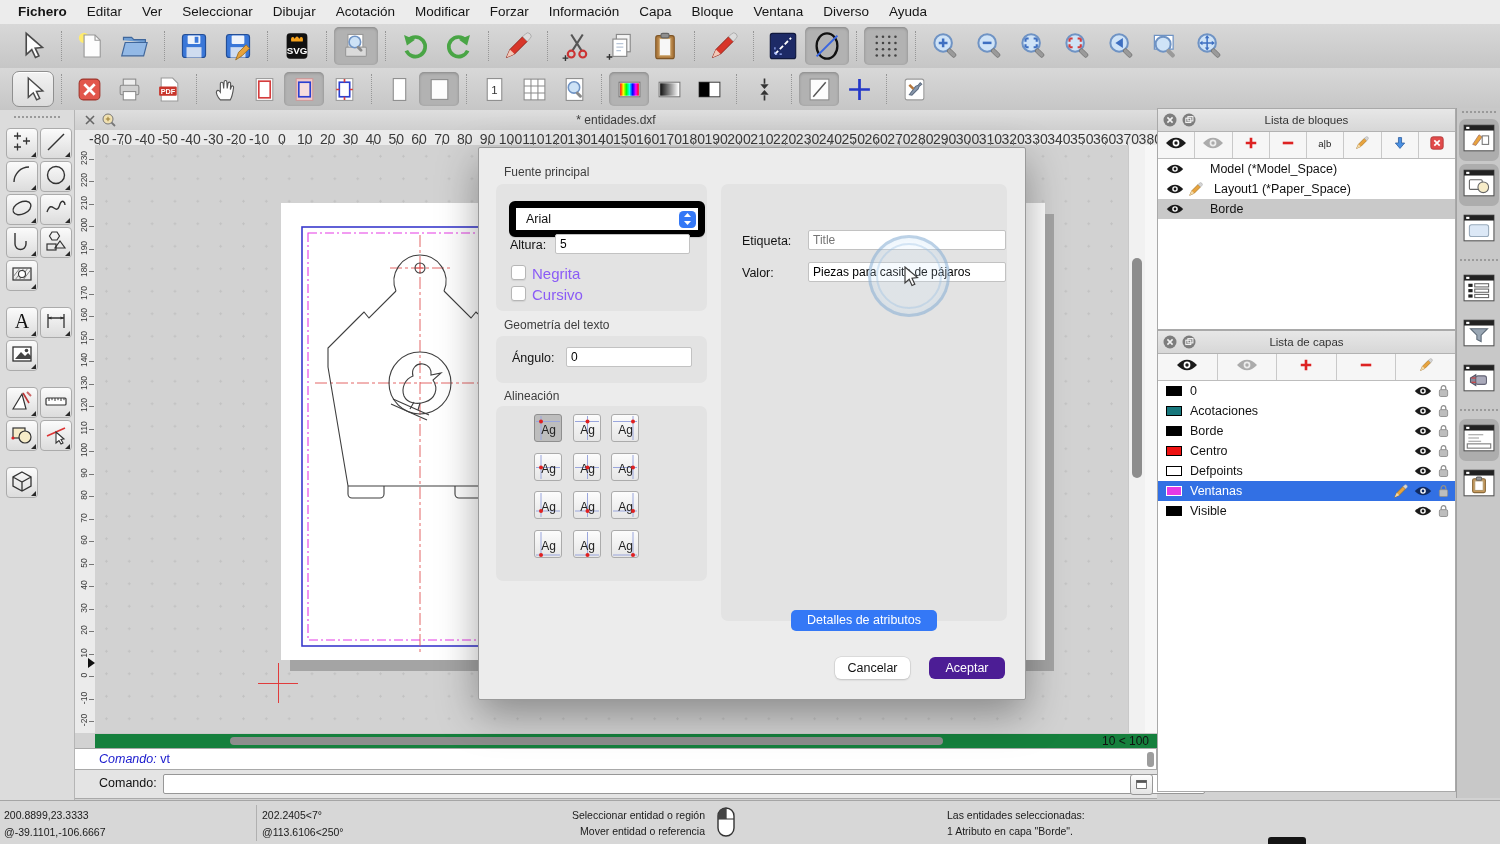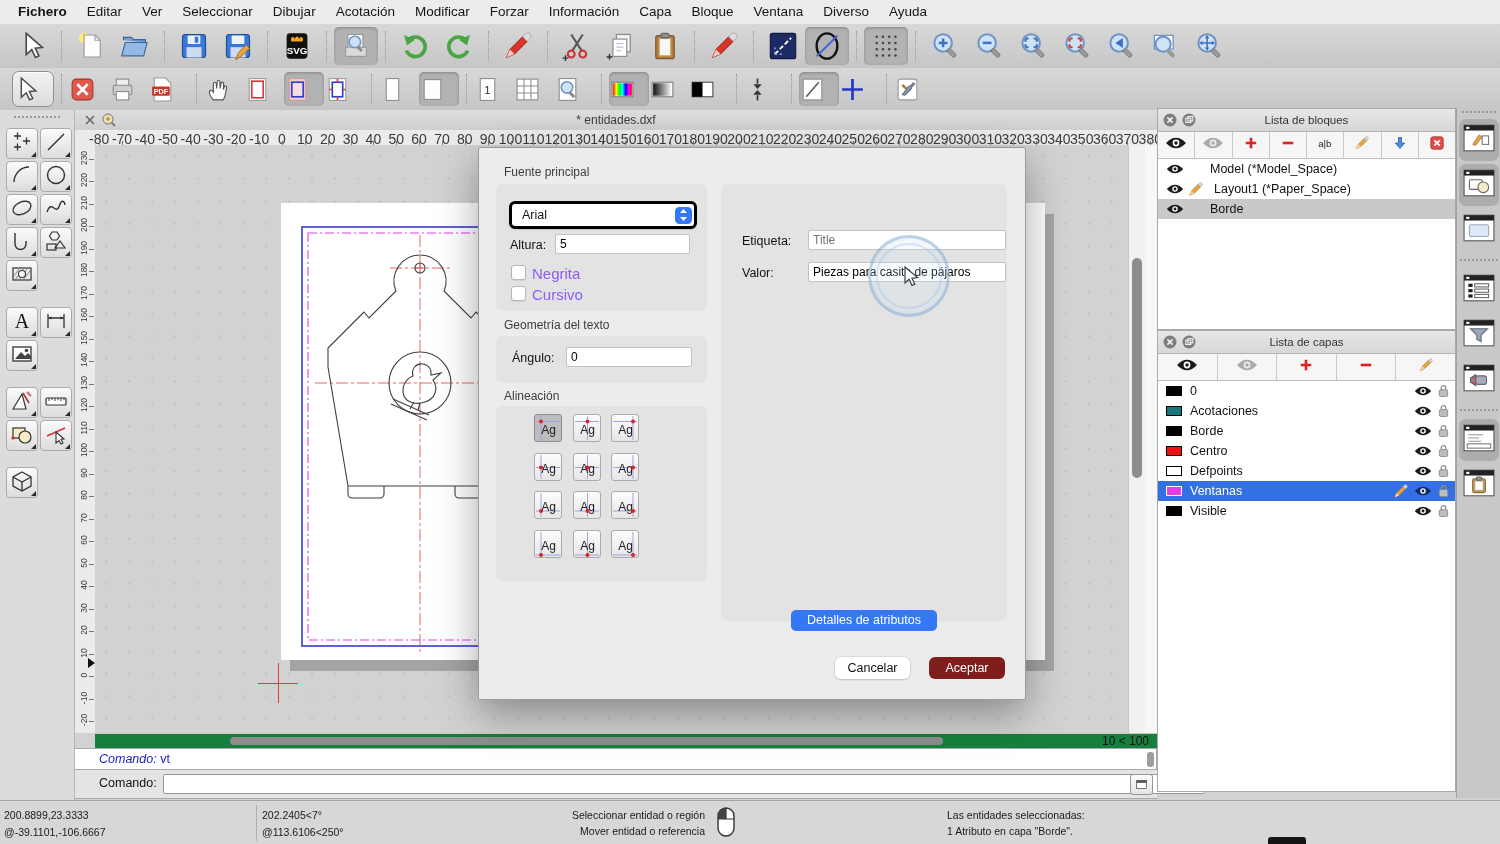--- a/index.html
+++ b/index.html
@@ -12,21 +12,21 @@
   .menu-item{padding:0 10px;line-height:24px;white-space:nowrap;}
   .menu-item:first-child{margin-left:8px;font-weight:bold;}
   
   .tb{left:0;width:1500px;display:flex;align-items:center;background:linear-gradient(#d8d8d8,#c6c6c6);
       border-bottom:1px solid #a8a8a8;}
   #toolbar1{top:24px;height:44px;padding-left:10px;}
   #toolbar2{top:68px;height:42px;padding-left:12px;}
   .tbtn{width:44px;height:38px;display:flex;align-items:center;justify-content:center;border-radius:5px;flex:none;}
   .tbtn .ic,.tbtn2 .ic{display:flex;}
   .tbtn svg{width:30px;height:30px;}
-  .tbtn2{width:40px;height:34px;display:flex;align-items:center;border-radius:5px;flex:none;}
+  .tbtn2{width:40px;height:34px;display:flex;align-items:center;justify-content:center;border-radius:5px;flex:none;}
   .tbtn2 svg{width:27px;height:27px;}
   .pressed{background:#b2b2b2;box-shadow:inset 0 1px 3px rgba(0,0,0,.25);}
   .selected{background:linear-gradient(#f2f2f2,#dcdcdc);border:1px solid #8f8f8f;border-radius:7px;box-shadow:inset 0 1px 0 #fff;}
   .sep{width:0;height:30px;border-left:1px dotted #969696;margin:0 7px;flex:none;}
   
   #palette{left:0;top:110px;width:75px;height:690px;background:#dcdcdc;border-right:1px solid #b5b5b5;padding-top:4px;box-sizing:border-box;}
   .pal-handle{width:46px;height:4px;margin:2px auto 6px auto;border-top:2px dotted #9a9a9a;}
   .pal-row{display:flex;justify-content:flex-start;padding-left:6px;margin-bottom:2px;}
   .pal-gap{height:14px;}
   .pbtn{width:32px;height:31px;margin-right:2px;background:linear-gradient(#fbfbfb,#dcdcdc);border:1px solid #ababab;
@@ -101,39 +101,39 @@
   .st{position:absolute;white-space:nowrap;}
   #st-sep1{left:256px;top:4px;height:36px;border-left:1px solid #b0b0b0;}
   #mouse-icon{left:716px;top:5px;}
   #mouse-icon svg{width:20px;height:32px;}
   #dock-peek{left:1268px;top:837px;width:38px;height:7px;background:#141414;border-radius:3px 3px 0 0;}
   
   #dialog{left:478px;top:147px;width:546px;height:551px;background:#ececec;border:1px solid #9a9a9a;border-radius:2px;
           box-shadow:0 14px 40px rgba(0,0,0,.35);}
   .grp-label{position:absolute;font-size:12px;color:#3d3d3d;}
   .grpbox{position:absolute;background:#e3e3e3;border-radius:7px;}
-  #font-select{position:absolute;left:30px;top:53px;width:182px;height:22px;background:#fff;border:3px solid #000000;border-radius:6px;
+  #font-select{position:absolute;left:30px;top:53px;width:182px;height:22px;background:#fff;border:7px solid #000000;border-radius:6px;
                box-shadow:0 1px 1px rgba(0,0,0,.12);display:flex;align-items:center;font-size:12.5px;}
   #font-select .val{padding-left:10px;flex:1;}
   #font-stepper{width:17px;height:17px;margin-right:2.5px;background:#3478f6;border-radius:4.5px;display:flex;flex-direction:column;
                 align-items:center;justify-content:center;color:#fff;}
   #font-stepper svg{width:9px;height:14px;}
   .dlabel{position:absolute;font-size:12.5px;color:#111;}
   .din{position:absolute;height:18px;border:1px solid #c2c2c2;border-radius:2px;background:#fff;font-size:12px;font-family:inherit;padding:0 4px;box-sizing:content-box;}
   .chk{position:absolute;width:13px;height:13px;background:#fff;border:1px solid #b6b6b6;border-radius:3px;box-shadow:0 1px 1px rgba(0,0,0,.08);}
   .chk-label{position:absolute;font-size:15px;color:#8b5cf6;}
   #align-grid{position:absolute;left:55px;top:266px;}
   .acell{position:absolute;width:28px;height:28px;background:linear-gradient(#fcfcfc,#e6e6e6);border:1px solid #ababab;border-radius:3px;box-sizing:border-box;}
   .acell.on{background:#bdbdbd;border-color:#8f8f8f;}
   .acell svg{width:26px;height:26px;}
   #details-btn{position:absolute;left:312px;top:462px;width:146px;height:21px;background:#3478f6;border-radius:5px;color:#fff;
                font-size:12.5px;text-align:center;line-height:21px;}
   #cancel-btn{position:absolute;left:356px;top:509px;width:75px;height:22px;background:#fff;border-radius:6px;color:#111;
               box-shadow:0 0 0 .5px #c9c9c9,0 1px 2px rgba(0,0,0,.18);font-size:12.5px;text-align:center;line-height:22px;}
-  #ok-btn{position:absolute;left:450px;top:509px;width:76px;height:22px;background:#7f1d1d;border-radius:6px;color:#fff;
+  #ok-btn{position:absolute;left:450px;top:509px;width:76px;height:22px;background:#4c1d95;border-radius:6px;color:#fff;
           font-size:12.5px;text-align:center;line-height:22px;}
   #loupe{position:absolute;left:389px;top:87px;width:76px;height:76px;border-radius:50%;
          border:3px solid rgba(125,165,205,.45);background:radial-gradient(circle,rgba(205,230,250,.18) 55%,rgba(170,205,235,.35));}
   #loupe::after{content:"";position:absolute;inset:5px;border-radius:50%;border:2px solid rgba(150,190,225,.35);}
   #loupe-cursor{position:absolute;left:423px;top:118px;width:17px;height:22px;}
 </style>
 </head>
 <body>
 
 <div class="abs" id="menubar">

